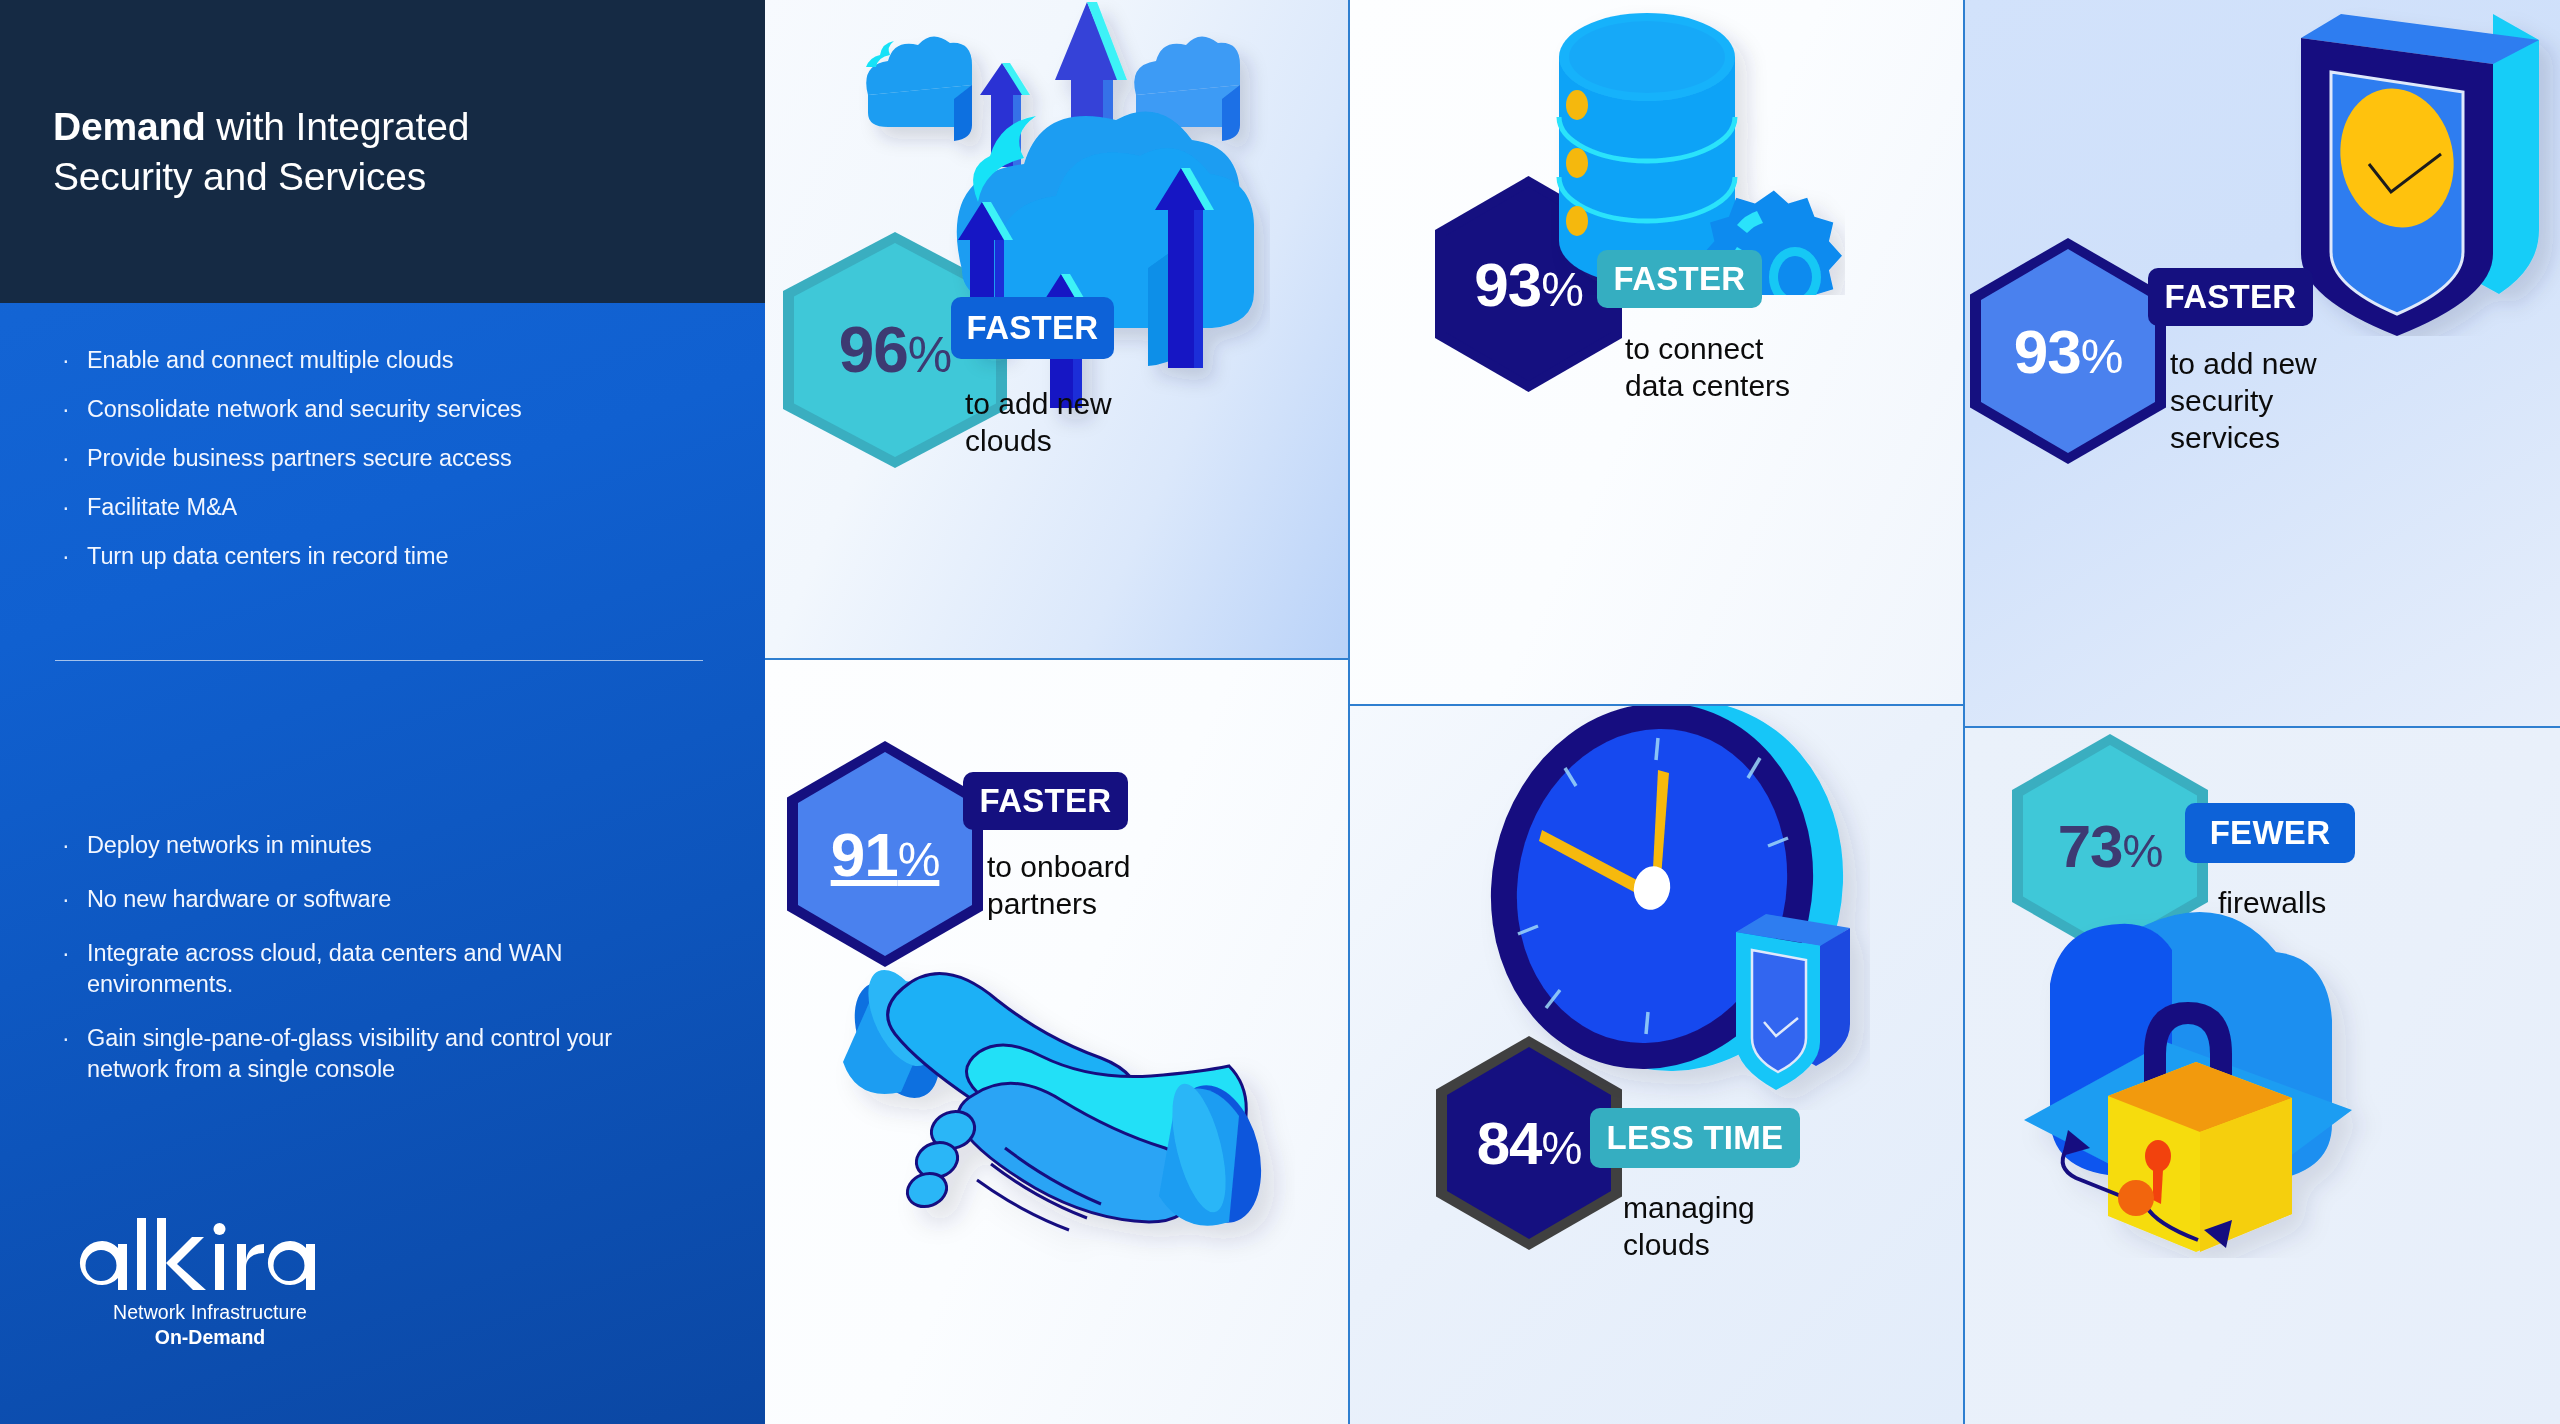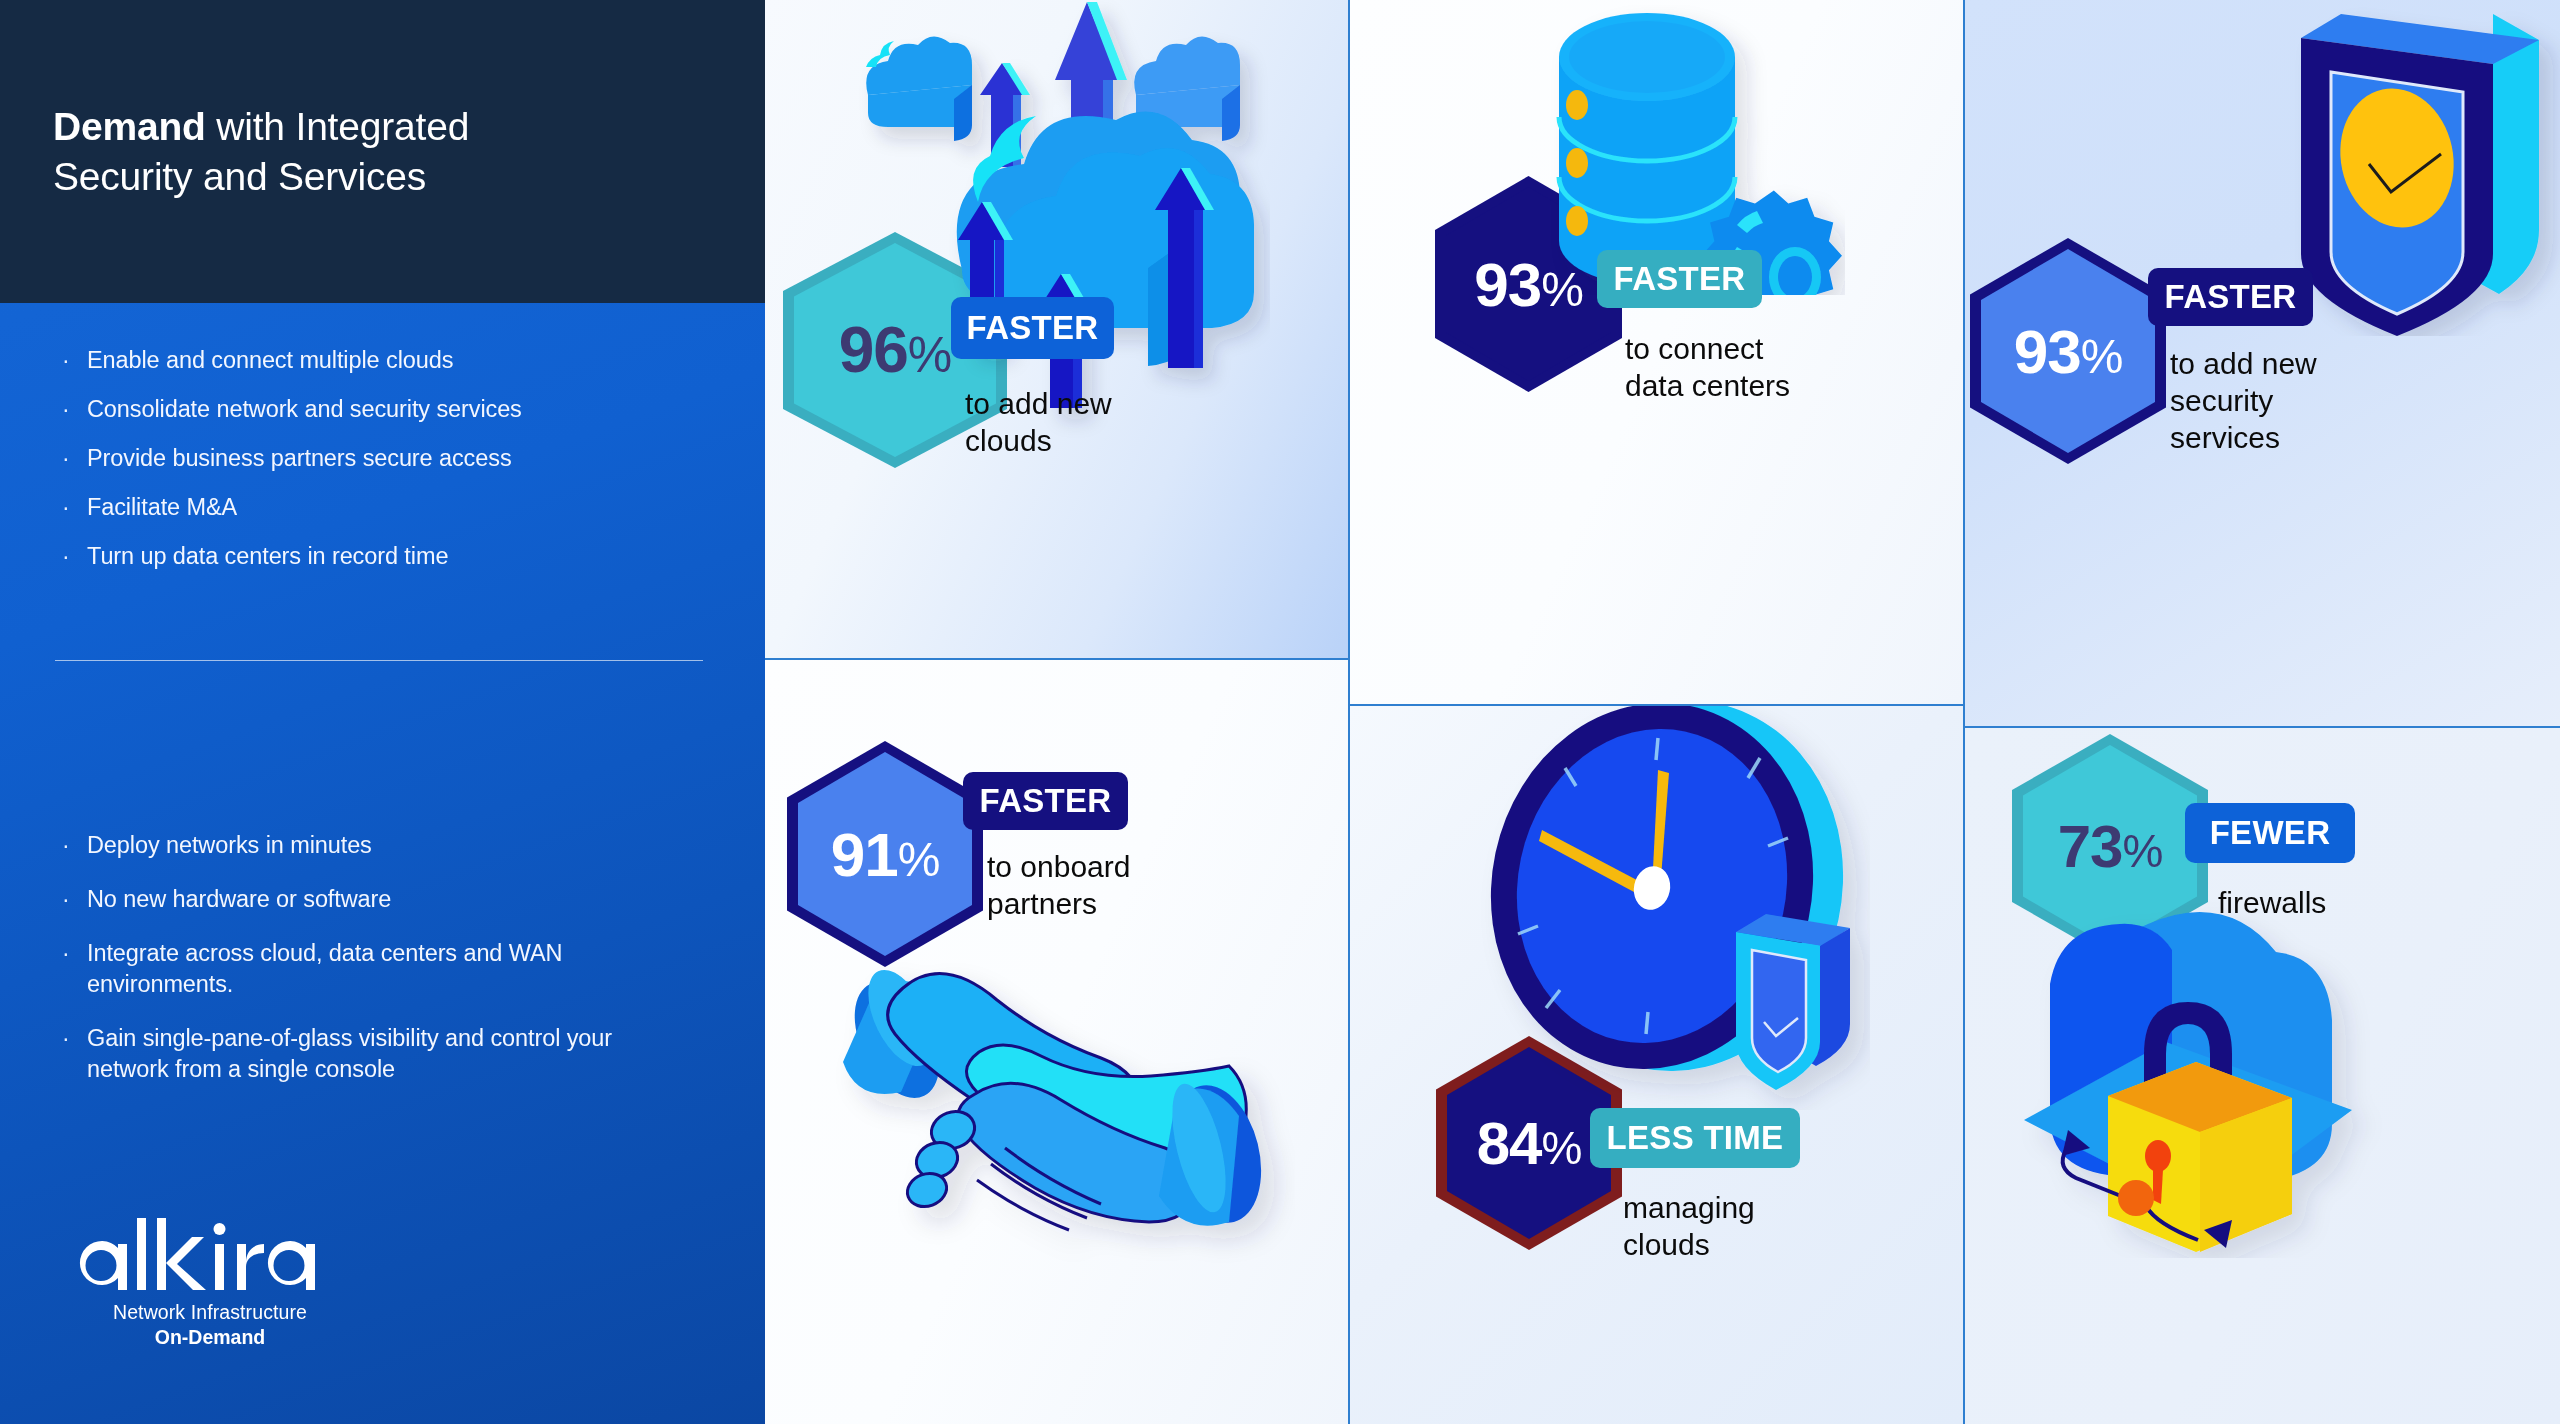--- a/index.html
+++ b/index.html
@@ -398,21 +398,21 @@
             <ellipse cx="392" cy="256" rx="42" ry="70" fill="#1057dc" transform="rotate(-14 392 256)"></ellipse>
             <path d="M352 196 q34-18 62 22 l-10 106 q-44 14-70-26 z" fill="#1b9df2"></path>
             <ellipse cx="374" cy="250" rx="22" ry="66" fill="#2ab6f7" transform="rotate(-14 374 250)"></ellipse>
           </g>
         </svg>
       </div>
 
       <div class="stat">
         <div class="hex" style="left:22px; top:81px; width:196px; height:226px; background:#151080;">
           <div class="hex-inner" style="background:#4a81ee;"></div>
-          <span class="hex-val" style="color:#ffffff; font-size:62px;"><span>91</span><span class="pct" style="font-size:48px;">%</span></span>
+          <span class="hex-val" style="color:#ffffff; font-size:62px;text-decoration:underline;"><span>91</span><span class="pct" style="font-size:48px;">%</span></span>
         </div>
         <div class="badge" style="left:198px; top:112px; width:165px; height:58px; background:#151080; font-size:33px;">FASTER</div>
         <div class="caption" style="left:222px; top:188px; width:250px;">
           <span>to onboard</span><br><span>partners</span>
         </div>
       </div>
 
     </div>
 
     <div class="panel p5">
@@ -453,21 +453,21 @@
               <path d="M100 20 l30-18 l0 96 q0 24-34 42 l-24-14 q28-18 28-40 z" fill="#1c4ae0"></path>
               <path d="M16 6 l84 14 l0 96 q0 26-44 48 q-40-22-40-48 z" fill="#18c6f8"></path>
               <path d="M32 24 l54 10 l0 78 q0 20-28 34 q-26-14-26-34 z" fill="#3366f0" stroke="#dfe9fb" stroke-width="2.5"></path>
               <path d="M44 96 l12 14 l22-18" fill="none" stroke="#dfe9fb" stroke-width="2.5"></path>
             </g>
           </g>
         </svg>
       </div>
 
       <div class="stat">
-        <div class="hex" style="left:86px; top:330px; width:186px; height:214px; background:#7f1d1d;">
+        <div class="hex" style="left:86px; top:330px; width:186px; height:214px; background:#404040;">
           <div class="hex-inner" style="background:#151080;"></div>
           <span class="hex-val" style="color:#ffffff; font-size:60px;"><span>84</span><span class="pct" style="font-size:46px;">%</span></span>
         </div>
         <div class="badge" style="left:240px; top:402px; width:210px; height:60px; background:#35aec1; font-size:33px;">LESS TIME</div>
         <div class="caption" style="left:273px; top:483px; width:250px;">
           <span>managing</span><br><span>clouds</span>
         </div>
       </div>
     </div>
 

